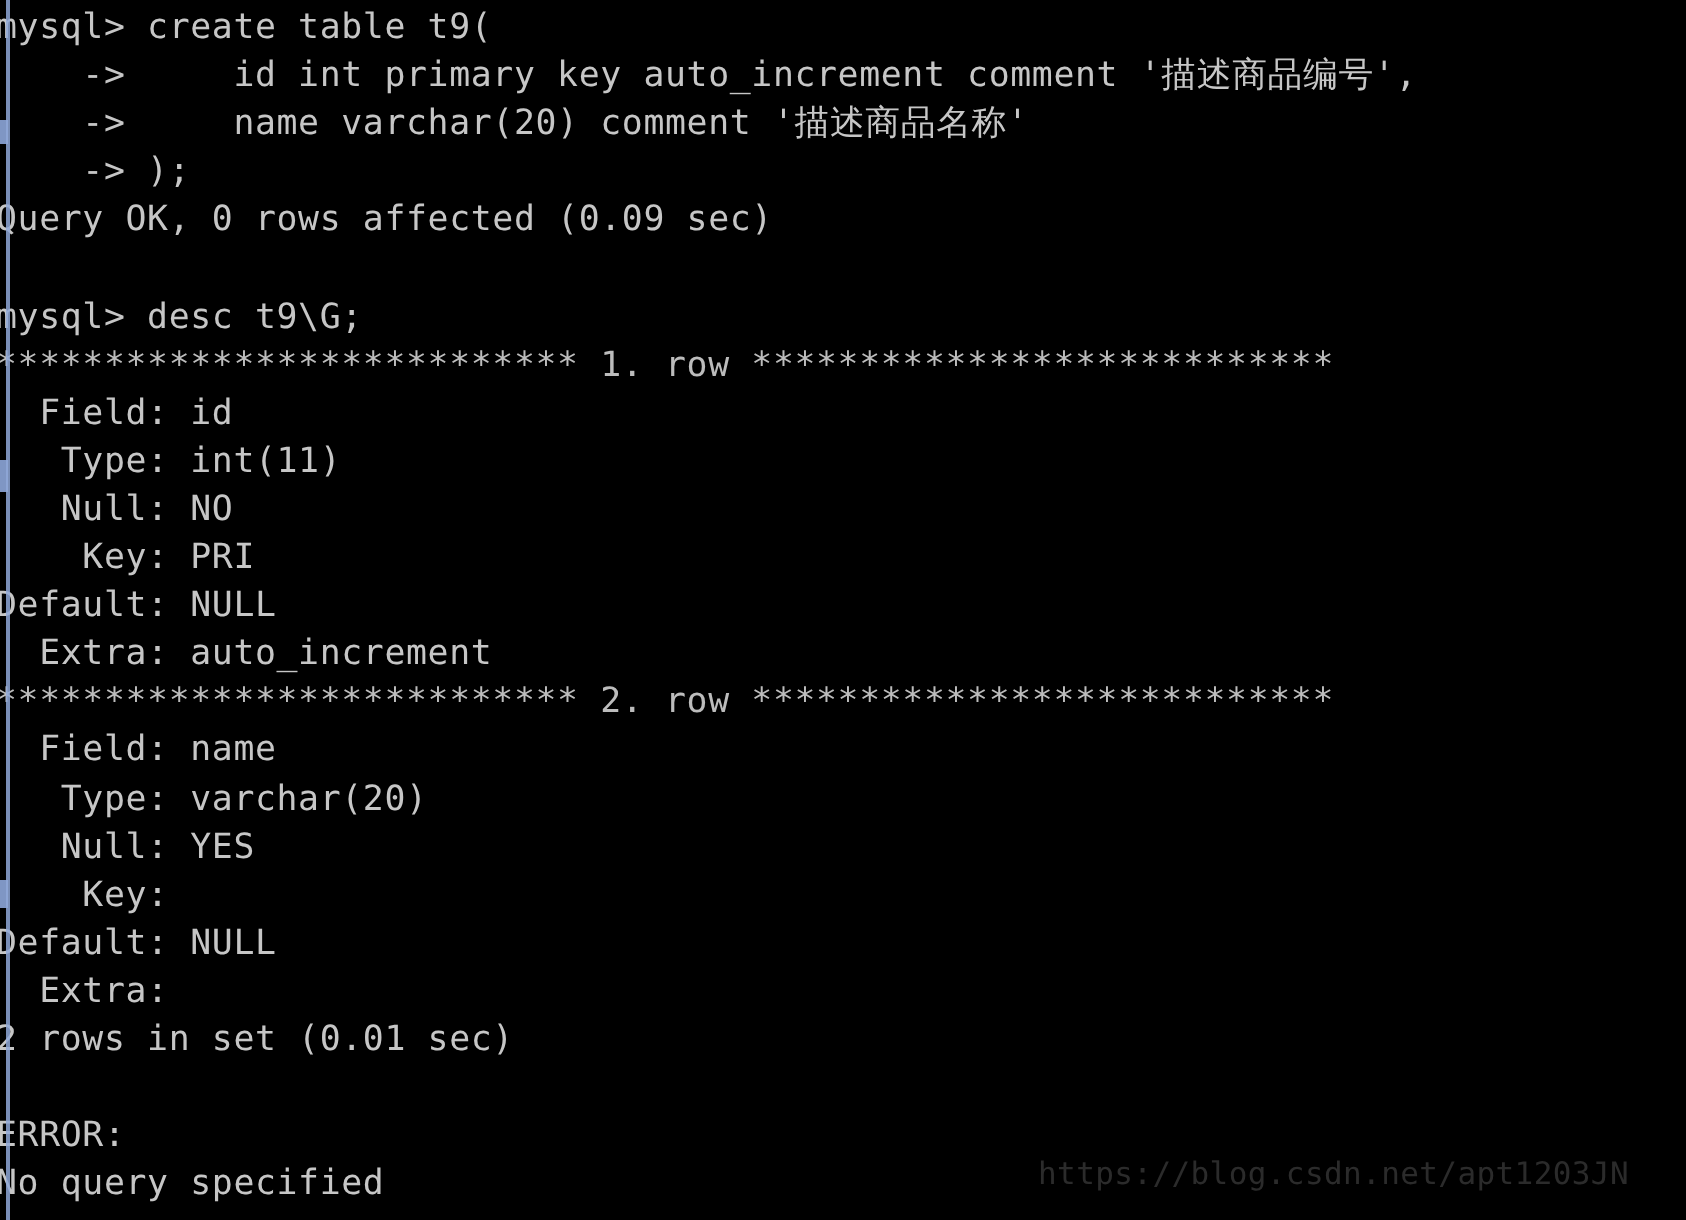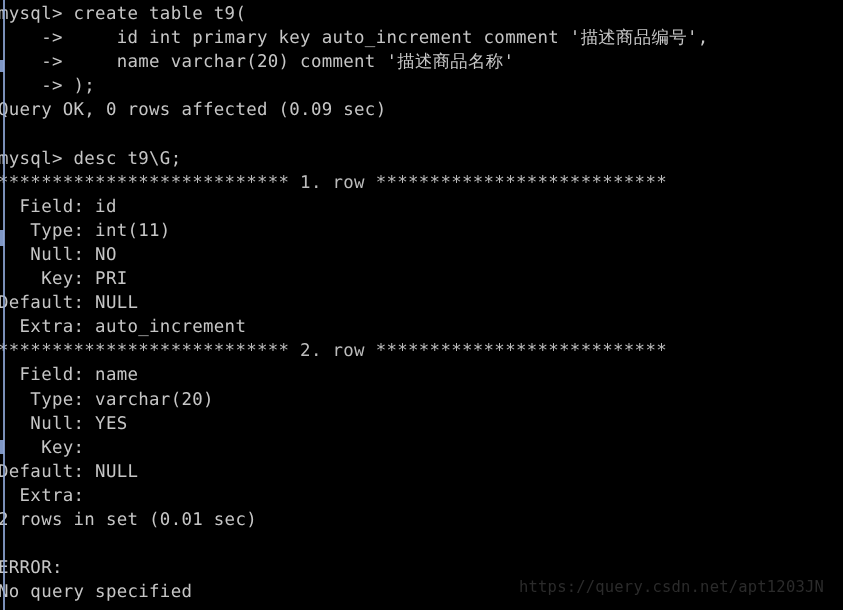--- a/index.html
+++ b/index.html
@@ -92,15 +92,15 @@
 
 <div id="terminal">
 
   <div id="left-edge"></div>
   <div id="left-edge-tick-a"></div>
   <div id="left-edge-tick-b"></div>
   <div id="left-edge-tick-c"></div>
 
   <pre id="console-output"><span class="line">mysql&gt; create table t9(</span><span class="line">    -&gt;     id int primary key auto_increment comment '描述商品编号',</span><span class="line">    -&gt;     name varchar(20) comment '描述商品名称'</span><span class="line">    -&gt; );</span><span class="line">Query OK, 0 rows affected (0.09 sec)</span><span class="line"></span><span class="line">mysql&gt; desc t9\G;</span><span class="line sep">*************************** 1. row ***************************</span><span class="line">  Field: id</span><span class="line">   Type: int(11)</span><span class="line">   Null: NO</span><span class="line">    Key: PRI</span><span class="line">Default: NULL</span><span class="line">  Extra: auto_increment</span><span class="line sep">*************************** 2. row ***************************</span><span class="line">  Field: name</span><span class="line">   Type: varchar(20)</span><span class="line">   Null: YES</span><span class="line">    Key: </span><span class="line">Default: NULL</span><span class="line">  Extra: </span><span class="line">2 rows in set (0.01 sec)</span><span class="line"></span><span class="line">ERROR:</span><span class="line">No query specified</span></pre>
 
-  <div id="watermark">https://query.csdn.net/apt1203JN</div>
+  <div id="watermark">https://blog.csdn.net/apt1203JN</div>
 
 </div>
 
 </body></html>

